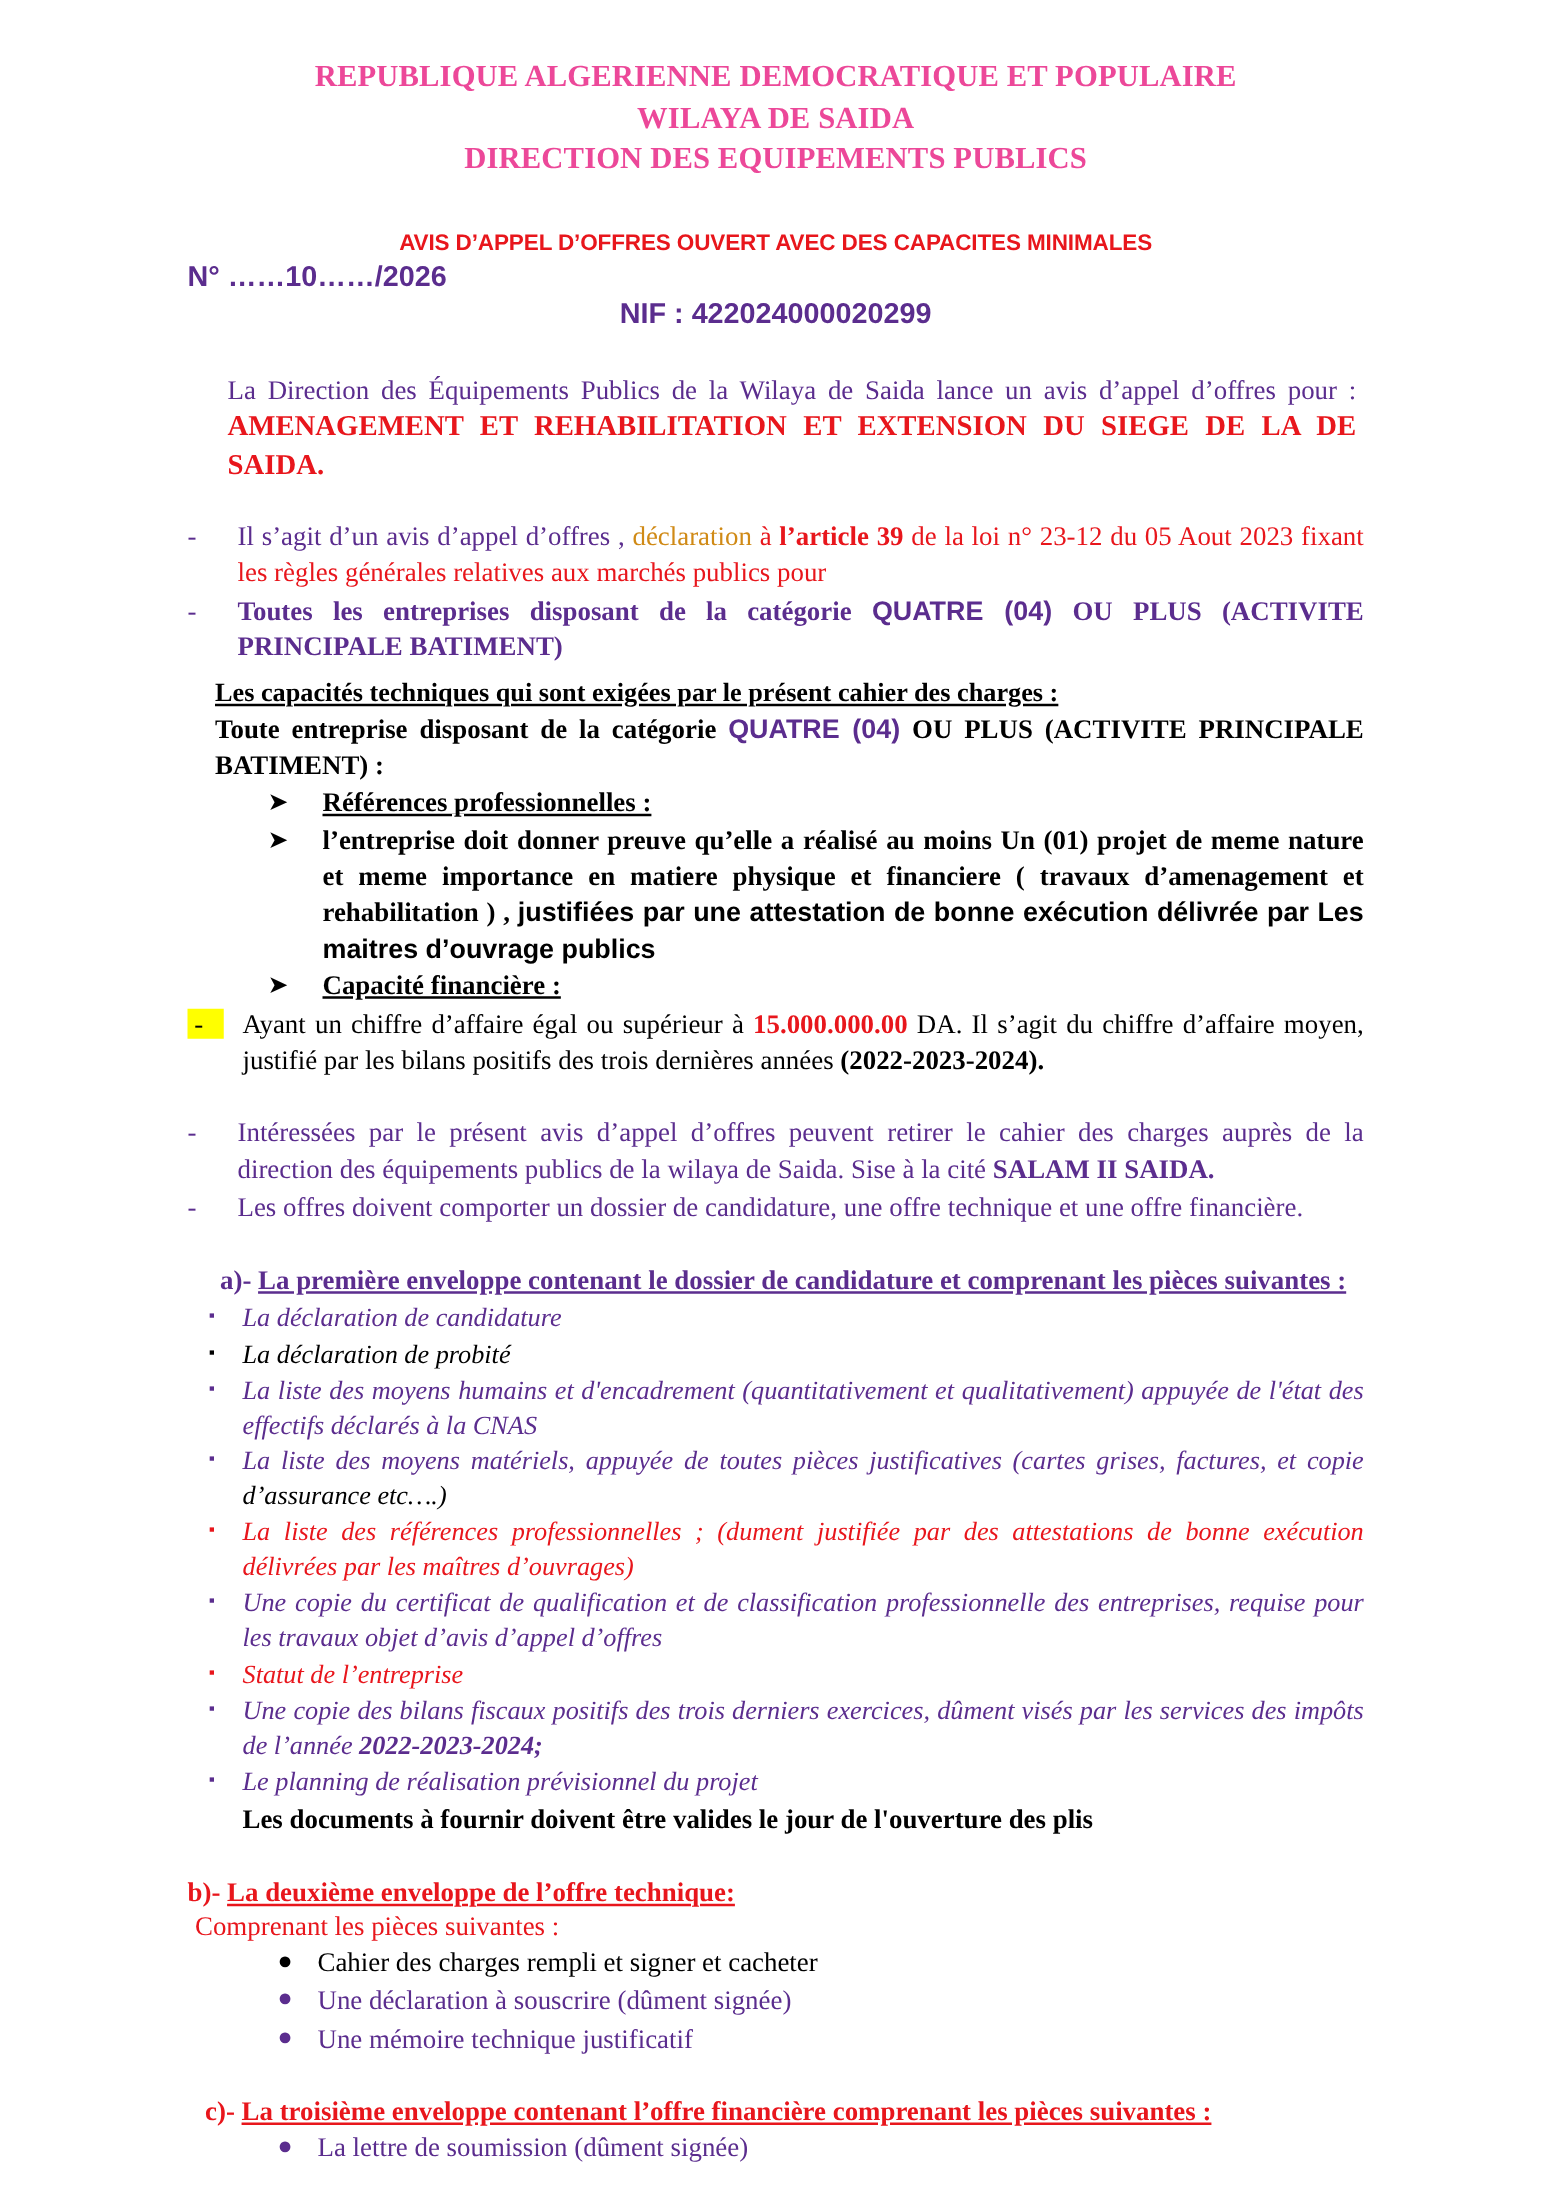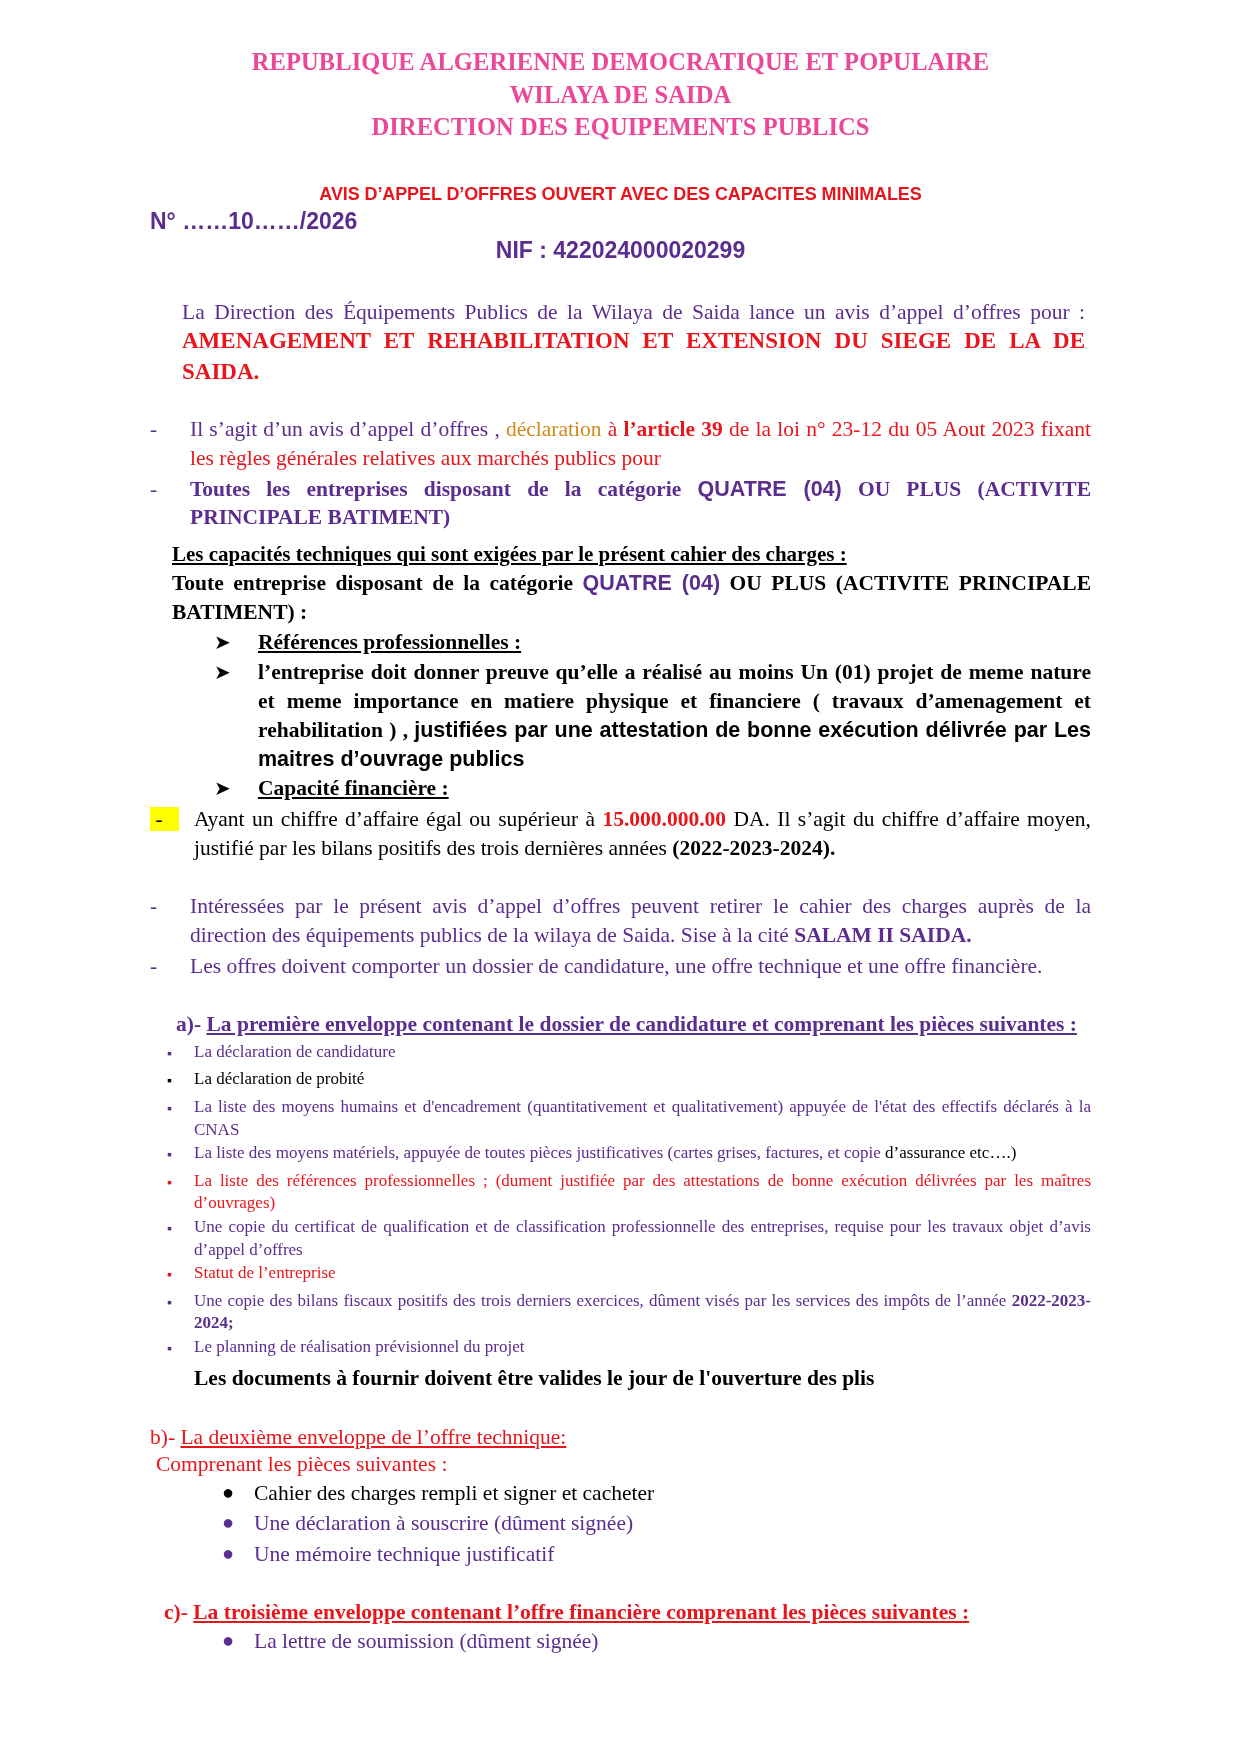--- a/index.html
+++ b/index.html
@@ -73,32 +73,32 @@
 
   
   .sechead{ margin-top:30px; margin-left:26px; font-size:21.5px; font-weight:bold;
             line-height:1.33; text-align:justify; }
 
   
   .sqlist{ margin-top:2px; }
   .sqrow{ display:flex; margin-bottom:1px; }
   .sqrow .mk{ width:44px; flex:0 0 44px; font-size:14px; line-height:1.9;
               text-align:right; padding-right:22px; box-sizing:border-box; }
-  .sqrow .tx{ flex:1; font-size:17px; line-height:1.33; text-align:justify; }
+  .sqrow .tx{ flex:1; font-size:21px; line-height:1.33; text-align:justify;font-style:italic; }
 
   .docnote{ margin-left:44px; margin-top:3px; font-size:21.5px; font-weight:bold; }
 
   
   .rdlist{ margin-top:2px; margin-left:60px; }
   .rdrow{ display:flex; margin-bottom:2px; }
   .rdrow .mk{ width:44px; flex:0 0 44px; font-size:20px; line-height:1.35;
               text-align:right; padding-right:20px; box-sizing:border-box; }
   .rdrow .tx{ flex:1; font-size:21.5px; line-height:1.33; }
 
-  .bhead{ margin-top:34px; font-size:21.5px; font-weight:normal; }
+  .bhead{ margin-top:34px; font-size:21.5px; font-weight:bold; }
   .bsub{ margin-top:2px; margin-left:6px; font-size:21.5px; }
   .chead{ margin-top:32px; margin-left:14px; font-size:21.5px; font-weight:bold; }
 </style>
 </head>
 <body>
 
 <div class="page">
  <div class="inner">
 
   <div class="hdr">

